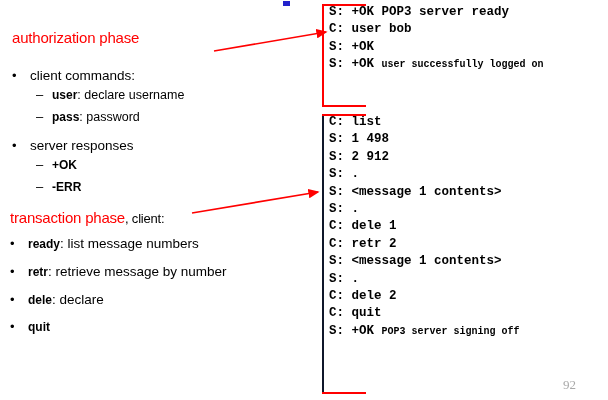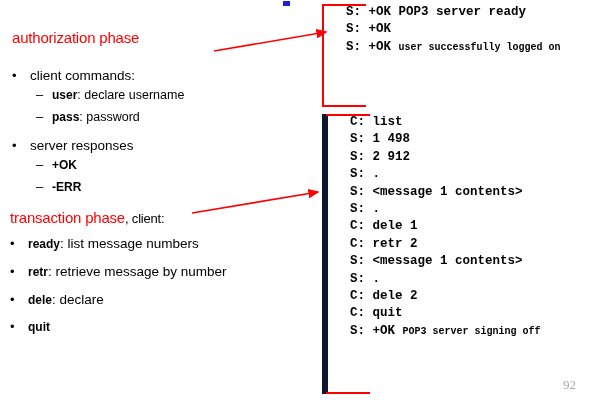--- a/index.html
+++ b/index.html
@@ -117,21 +117,21 @@
     position: absolute;
     left: -2px; bottom: 0;
     width: 44px; height: 2px;
     background: #ff0000;
   }
   #transcript-box-txn {
     left: 322px;
     top: 114px;
     width: 282px;
     height: 280px;
-    border-left: 6px solid #0f172a;
+    border-left: 2px solid #0f172a;
   }
   #transcript-box-txn::before {
     content: "";
     position: absolute;
     left: -2px; top: 0;
     width: 44px; height: 2px;
     background: #ff0000;
   }
   #transcript-box-txn::after {
     content: "";
@@ -140,21 +140,21 @@
     width: 44px; height: 2px;
     background: #ff0000;
   }
 
   .transcript-line {
     font-family: "Liberation Mono", "DejaVu Sans Mono", monospace;
     font-weight: bold;
     font-size: 12.5px;
     line-height: 17.4px;
     white-space: pre;
-    padding-left: 22px;
+    padding-left: 5px;
     color: #000000;
   }
   .transcript-line .small {
     font-size: 10px;
     font-weight: bold;
   }
 
   
   #blue-artifact {
     position: absolute;
@@ -249,20 +249,21 @@
     <marker id="arrowhead" markerWidth="7" markerHeight="6" refX="6" refY="3" orient="auto" markerUnits="strokeWidth">
       <path d="M0,0 L7,3 L0,6 z" fill="#ff0000"></path>
     </marker>
   </defs>
   <line x1="214" y1="51" x2="326" y2="32" stroke="#ff0000" stroke-width="1.6" marker-end="url(#arrowhead)"></line>
   <line x1="192" y1="213" x2="318" y2="192" stroke="#ff0000" stroke-width="1.6" marker-end="url(#arrowhead)"></line>
 </svg>
 
 <div class="transcript-box" id="transcript-box-auth">
   <div class="transcript-line"><span>S: +OK POP3 server ready</span><span class="small"></span></div>
+  <div class="transcript-line"><span>C: user bob</span><span class="small"></span></div>
   <div class="transcript-line"><span>S: +OK</span><span class="small"></span></div>
   <div class="transcript-line"><span>S: +OK </span><span class="small">user successfully logged on</span></div>
 </div>
 
 <div class="transcript-box" id="transcript-box-txn">
   <div class="transcript-line"><span>C: list</span><span class="small"></span></div>
   <div class="transcript-line"><span>S: 1 498</span><span class="small"></span></div>
   <div class="transcript-line"><span>S: 2 912</span><span class="small"></span></div>
   <div class="transcript-line"><span>S: .</span><span class="small"></span></div>
   <div class="transcript-line"><span>S: &lt;message 1 contents&gt;</span><span class="small"></span></div>

